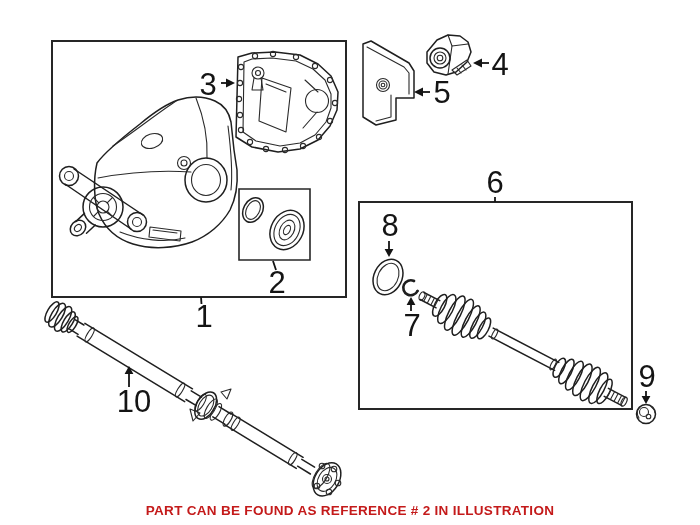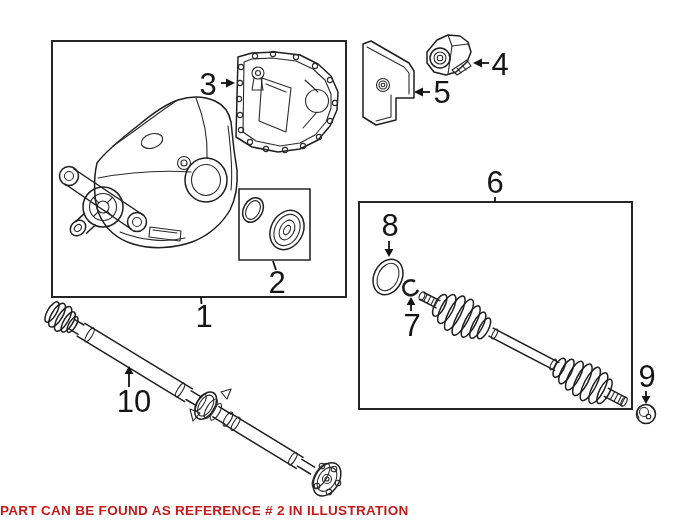--- a/index.html
+++ b/index.html
@@ -16,21 +16,21 @@
   .box{fill:#ffffff;stroke:#262626;stroke-width:2;}
   .boxThin{fill:#ffffff;stroke:#262626;stroke-width:1.6;}
   .callout-line{stroke:#141414;stroke-width:1.8;fill:none;}
   .callout-head{fill:#141414;stroke:none;}
   .callout-text{
     font-family:"Liberation Sans", sans-serif;
     font-size:31px;fill:#141414;
   }
   .caption{
     position:absolute;left:0;top:503px;width:700px;
-    text-align:left;
+    text-align:center;
     font-family:"Liberation Sans", sans-serif;
     font-size:13.5px;font-weight:bold;letter-spacing:0.3px;
     color:#c41a1a;
   }
 </style>
 </head>
 <body>
 
 <div class="stage">
 <svg width="700" height="525" viewBox="0 0 700 525">

